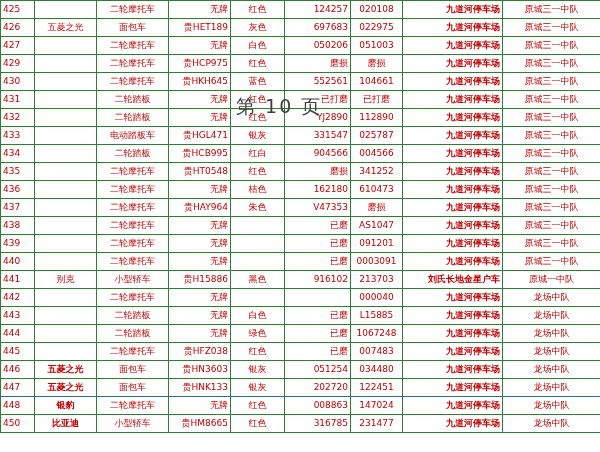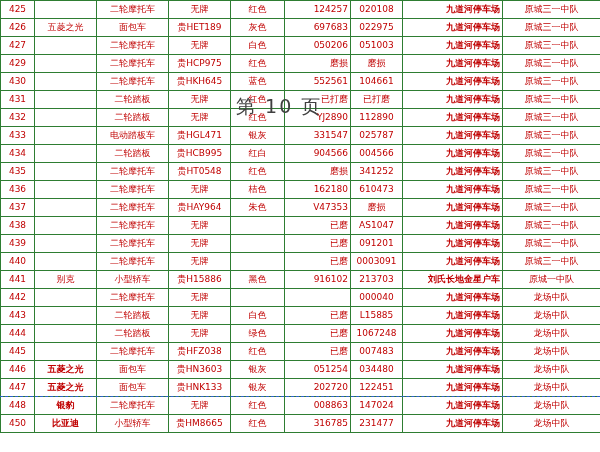--- a/index.html
+++ b/index.html
@@ -38,24 +38,24 @@
   col.c0 { width: 34px; }
   col.c1 { width: 62px; }
   col.c2 { width: 72px; }
   col.c3 { width: 62px; }
   col.c4 { width: 54px; }
   col.c5 { width: 66px; }
   col.c6 { width: 52px; }
   col.c7 { width: 100px; }
   col.c8 { width: 98px; }
 
-  .cell-idx   { text-align: center; }
+  .cell-idx   { text-align: left; }
   .cell-brand { text-align: center; }
   .cell-type  { text-align: center; }
-  .cell-plate { text-align: center; }
+  .cell-plate { text-align: right; }
   .cell-color { text-align: center; }
   .cell-engine{ text-align: right; }
   .cell-frame { text-align: center; }
   .cell-loc   { text-align: right; font-weight: bold; }
   .cell-unit  { text-align: center; }
 
   .brandcell { color: #c00000; margin-left: 24px; }
   .brandcell.bold { font-weight: bold; }
 
   

